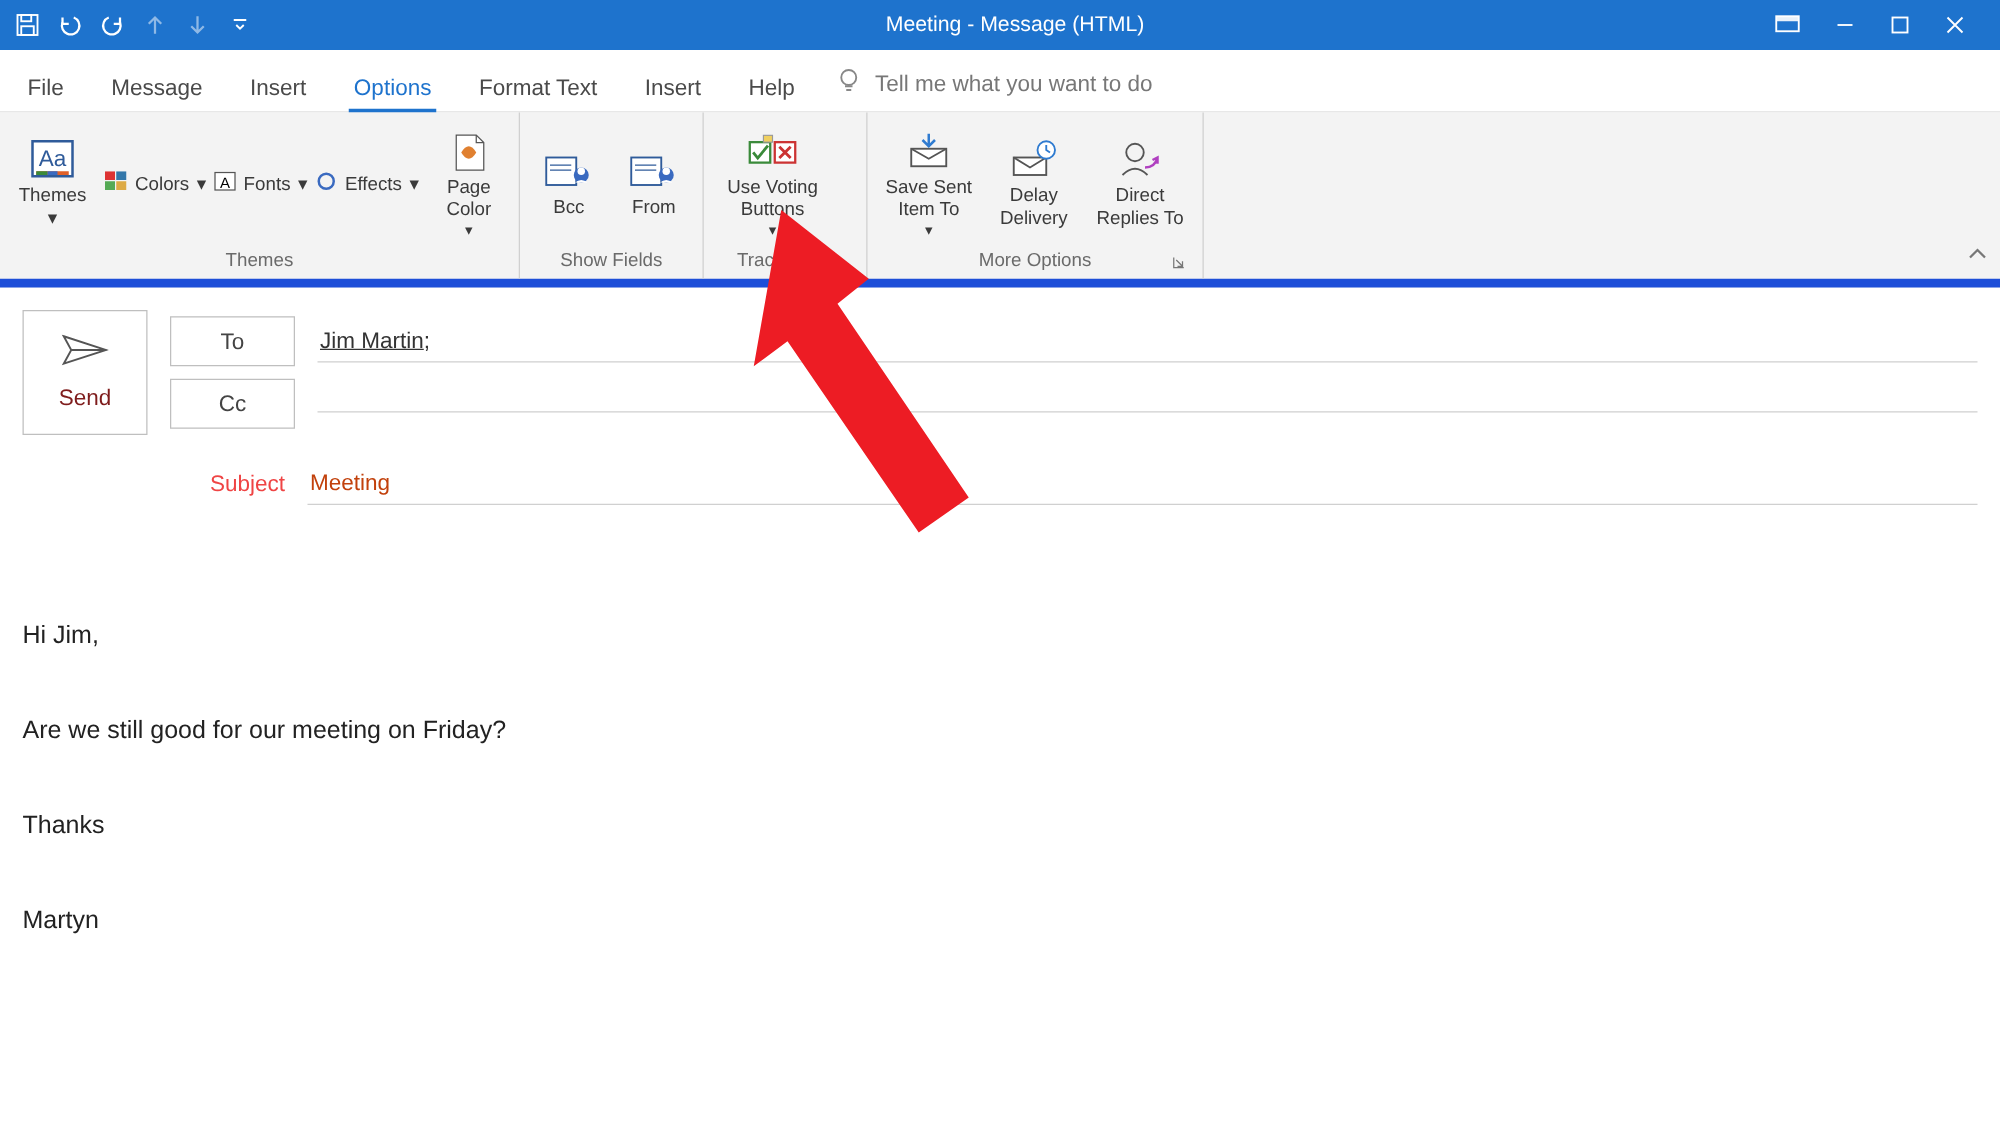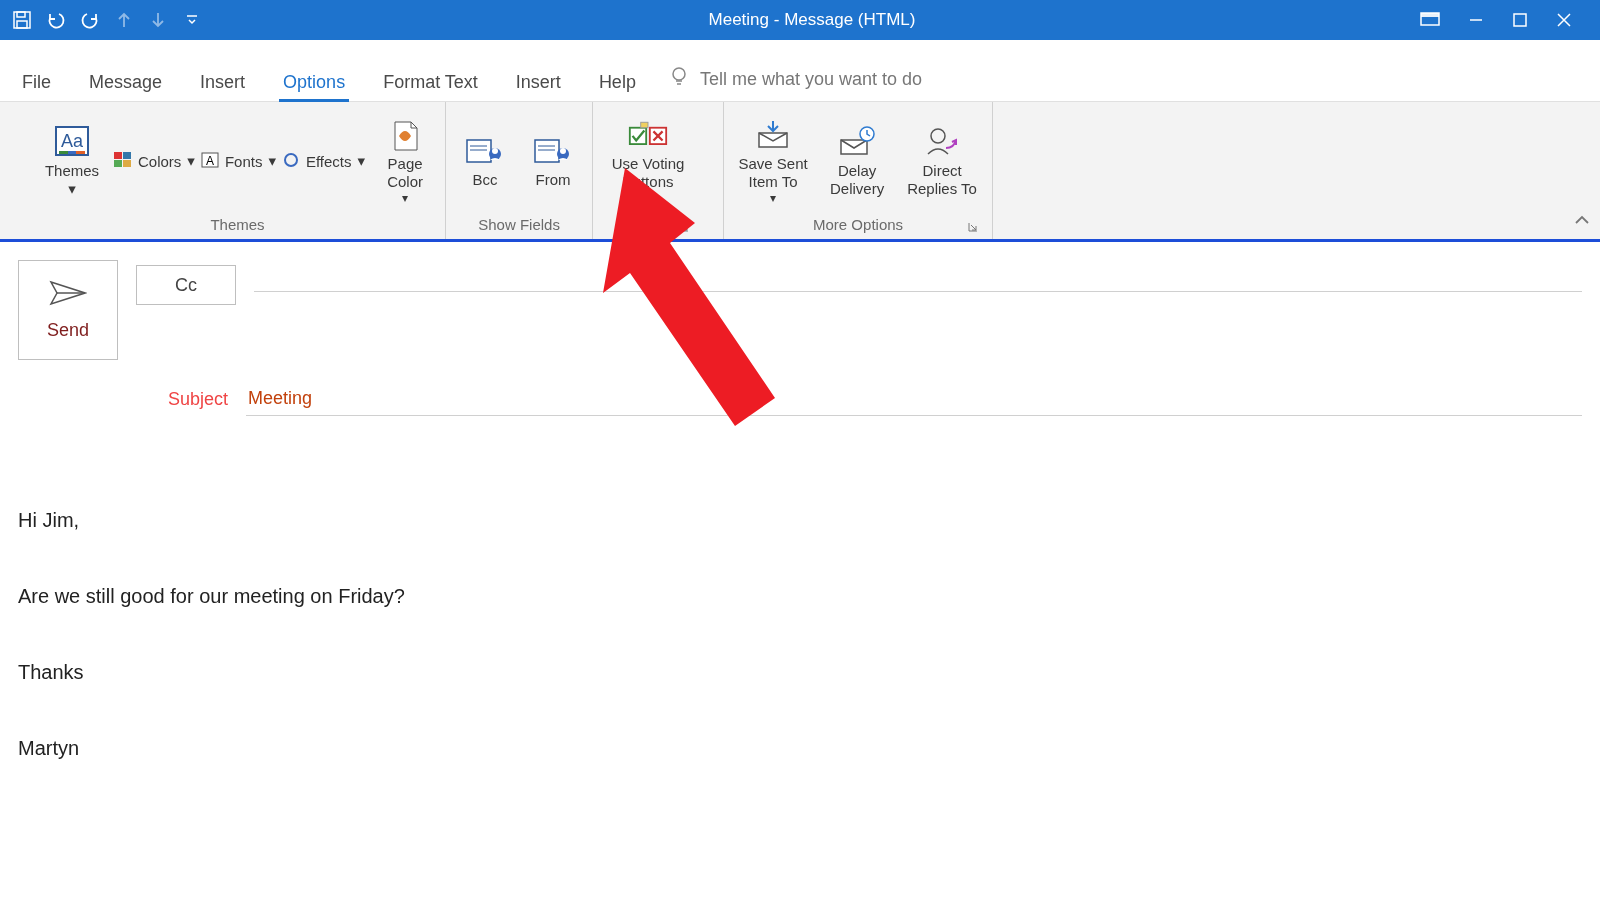--- a/index.html
+++ b/index.html
@@ -7,28 +7,28 @@
 
   
   .titlebar { height: 40px; background: #1e73cd; color: #fff; display: flex; align-items: center; }
   .qat { display: flex; align-items: center; padding-left: 10px; gap: 10px; }
   .qat span { display: inline-flex; align-items: center; justify-content: center; width: 24px; height: 24px; }
   .title-text { flex: 1; text-align: center; font-size: 17px; font-weight: 400; }
   .win-controls { display: flex; align-items: center; gap: 28px; padding-right: 28px; }
   .win-controls span svg { display: block; }
 
   
-  .tabs-row { height: 50px; background: #ffffff; display: flex; align-items: flex-end; padding: 0 18px; gap: 30px; border-bottom: 1px solid #e0e0e0; margin-top: 12px; }
+  .tabs-row { height: 50px; background: #ffffff; display: flex; align-items: flex-end; padding: 0 18px; gap: 30px; border-bottom: 1px solid #e0e0e0; }
   .tab { font-size: 18px; color: #4a4a4a; padding: 10px 4px 8px 4px; cursor: default; }
   .tab.active { color: #1e73cd; font-weight: 500; position: relative; }
   .tab.active::after { content: ""; position: absolute; left: 0; right: 0; bottom: -1px; height: 3px; background: #1e73cd; }
   .tellme { display: flex; align-items: center; gap: 12px; color: #777; font-size: 18px; padding-bottom: 8px; }
 
   
-  .ribbon { height: 140px; background: #f3f3f3; display: flex; border-bottom: 3px solid #1d4ed8; position: relative; padding-left: 30px; }
+  .ribbon { height: 140px; background: #f3f3f3; display: flex; border-bottom: 7px solid #1d4ed8; position: relative; }
   .group { display: flex; flex-direction: column; align-items: center; border-right: 1px solid #d0d0d0; padding: 6px 10px 2px 10px; }
   .group-content { display: flex; align-items: center; gap: 10px; flex: 1; }
   .group-label { font-size: 15px; color: #6a6a6a; padding: 2px 0 4px 0; text-align: center; width: 100%; position: relative; }
   .dlg-launcher { position: absolute; right: 2px; bottom: 4px; width: 14px; height: 14px; }
 
   .big-btn { display: flex; flex-direction: column; align-items: center; justify-content: flex-start; width: 72px; font-size: 15px; color: #3a3a3a; text-align: center; line-height: 1.2; }
   .big-btn .ico { width: 40px; height: 36px; display: flex; align-items: center; justify-content: center; }
   .big-btn .lbl { margin-top: 2px; }
 
   .small-stack { display: flex; gap: 6px; }
@@ -318,20 +318,24 @@
       <span>
         <svg width="38" height="26" viewBox="0 0 38 26">
             <path d="M2 2 L36 13 L2 24 L8 13 Z" fill="none" stroke="#555" stroke-width="1.5"></path>
             <line x1="8" y1="13" x2="36" y2="13" stroke="#555" stroke-width="1.5"></line>
           </svg>
       </span>
       <span style="font-size:18px;color:#7f1d1d">Send</span>
     </div>
     <div class="fields">
       <div class="field-row">
+        <div class="field-btn">To</div>
+        <div class="field-input"><span class="recipient" style="text-decoration:underline">Jim Martin</span><span>;</span></div>
+      </div>
+      <div class="field-row">
         <div class="field-btn">Cc</div>
         <div class="field-input"></div>
       </div>
     </div>
   </div>
   <div class="field-row subject-row">
     <div style="width:110px"></div>
     <div class="subject-label">Subject</div>
     <div class="field-input" style="font-weight:500;color:#c2410c">Meeting</div>
   </div>

